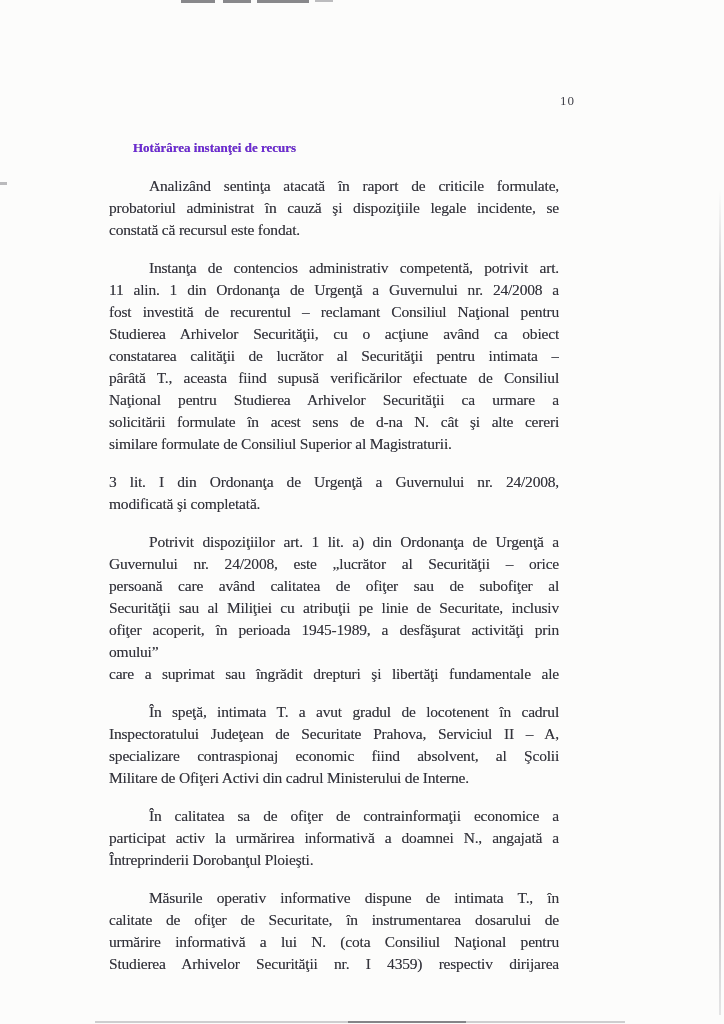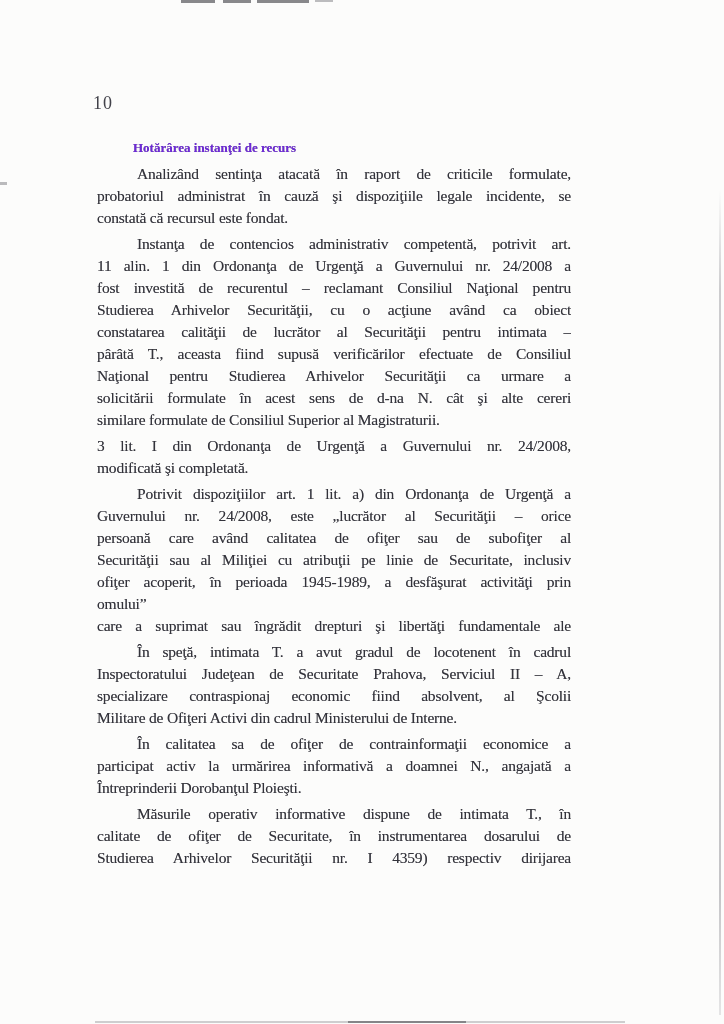--- a/index.html
+++ b/index.html
@@ -14,43 +14,43 @@
     background: #fcfcfb;
     overflow: hidden;
     font-family: "Liberation Serif", "DejaVu Serif", serif;
     color: #33333b;
   }
   .page-number {
     position: absolute;
     top: 93px;
     left: 93px;
     width: 482px;
-    text-align: left;
-    font-size: 18px;
+    text-align: right;
+    font-size: 13px;
     letter-spacing: 1px;
     color: #42424a;
   }
   .content {
     position: absolute;
     left: 93px;
     top: 137px;
     width: 482px;
   }
   .doc-heading {
     font-size: 13px;
     font-weight: bold;
     color: #6d28d9;
     line-height: 22px;
     height: 22px;
     margin: 0;
     padding: 0;
     text-indent: 40px;
     text-shadow: 0 0 0.4px rgba(43,43,51,0.55);
   }
-  .paragraph { margin: 4px; padding: 0; }
+  .paragraph { margin: 16px; padding: 0; }
   .line {
     font-size: 15.5px;
     letter-spacing: -0.2px;
     line-height: 22px;
     height: 22px;
     overflow: hidden;
     text-align: justify;
     text-align-last: justify;
     text-shadow: 0 0 0.45px rgba(51,51,59,0.5);
     white-space: normal;
@@ -144,20 +144,21 @@
           <div class="line last">Militare de Ofiţeri Activi din cadrul Ministerului de Interne.</div>
         </div>
         <div class="paragraph">
           <div class="line first">În calitatea sa de ofiţer de contrainformaţii economice a</div>
           <div class="line">participat activ la urmărirea informativă a doamnei N., angajată a</div>
           <div class="line last">Întreprinderii Dorobanţul Ploieşti.</div>
         </div>
         <div class="paragraph">
           <div class="line first">Măsurile operativ informative dispune de intimata T., în</div>
           <div class="line">calitate de ofiţer de Securitate, în instrumentarea dosarului de</div>
+          <div class="line">urmărire informativă a lui N. (cota Consiliul Naţional pentru</div>
           <div class="line">Studierea Arhivelor Securităţii nr. I 4359) respectiv dirijarea</div>
         </div>
       </div>
   </div>
 
   <span class="scan-line-bottom"></span>
   <span class="scan-line-bottom-dark"></span>
   <span class="scan-edge-right"></span>
 
 </div>

